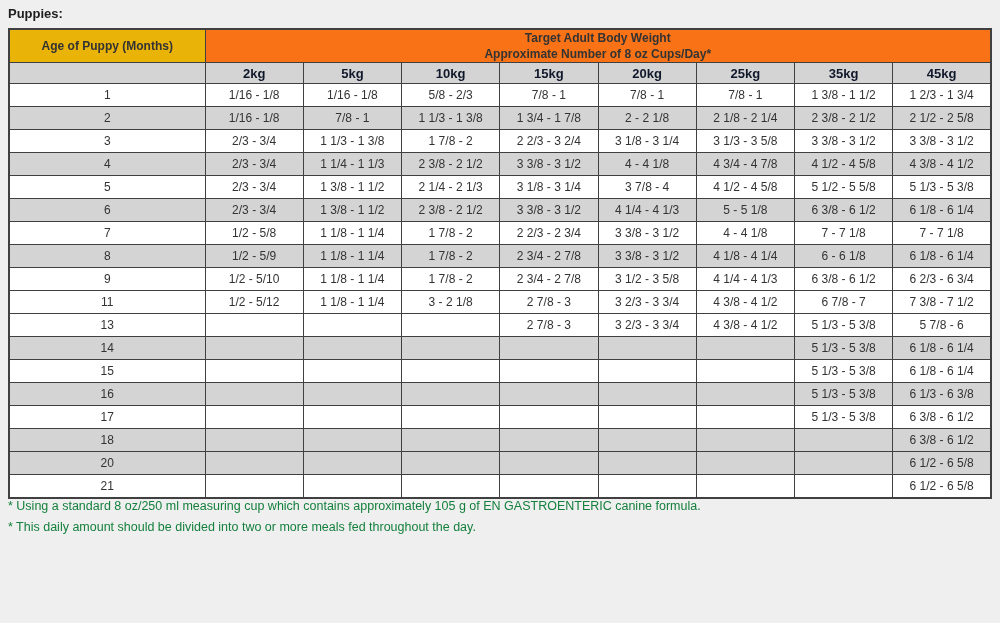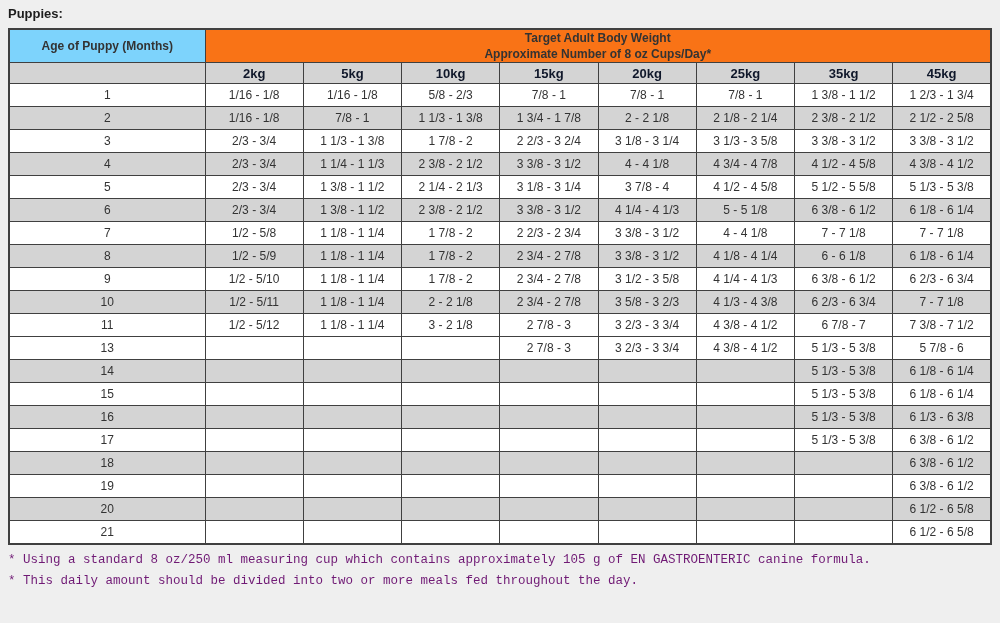--- a/index.html
+++ b/index.html
@@ -36,45 +36,43 @@
     color: #333333;
     padding: 0 2px;
     height: 22px;
     overflow: hidden;
     white-space: nowrap;
   }
   th.age-th {
     font-size: 13px;
     font-weight: bold;
     color: #222222;
-    background: #7dd3fc;
+    background: #eab308;
   }
   th.group-th {
     font-size: 13px;
     font-weight: bold;
     color: #222222;
     background: #f97316;
     height: 34px;
     line-height: 16px;
   }
   tr.weight-row th {
     background: #d4d4d4;
     font-size: 13px;
     font-weight: bold;
     color: #0f172a;
     height: 20px;
   }
   tbody tr.stripe td {
     background: #d4d4d4;
   }
   .footnotes {
-    margin-top: 8px;
     font-size: 12.5px;
-    color: #701a75;
-    font-family: Liberation Mono, monospace;
+    color: #15803d;
   }
   .footnote {
     margin: 0 0 6px 0;
     line-height: 15px;
   }
 </style>
 </head>
 <body>
 
 <div class="page">
@@ -208,31 +206,20 @@
           <td>9</td>
           <td>1/2 - 5/10</td>
           <td>1 1/8 - 1 1/4</td>
           <td>1 7/8 - 2</td>
           <td>2 3/4 - 2 7/8</td>
           <td>3 1/2 - 3 5/8</td>
           <td>4 1/4 - 4 1/3</td>
           <td>6 3/8 - 6 1/2</td>
           <td>6 2/3 - 6 3/4</td>
         </tr>
-        <tr class="stripe">
-          <td>10</td>
-          <td>1/2 - 5/11</td>
-          <td>1 1/8 - 1 1/4</td>
-          <td>2 - 2 1/8</td>
-          <td>2 3/4 - 2 7/8</td>
-          <td>3 5/8 - 3 2/3</td>
-          <td>4 1/3 - 4 3/8</td>
-          <td>6 2/3 - 6 3/4</td>
-          <td>7 - 7 1/8</td>
-        </tr>
         <tr>
           <td>11</td>
           <td>1/2 - 5/12</td>
           <td>1 1/8 - 1 1/4</td>
           <td>3 - 2 1/8</td>
           <td>2 7/8 - 3</td>
           <td>3 2/3 - 3 3/4</td>
           <td>4 3/8 - 4 1/2</td>
           <td>6 7/8 - 7</td>
           <td>7 3/8 - 7 1/2</td>
@@ -296,31 +283,20 @@
           <td>18</td>
           <td></td>
           <td></td>
           <td></td>
           <td></td>
           <td></td>
           <td></td>
           <td></td>
           <td>6 3/8 - 6 1/2</td>
         </tr>
-        <tr>
-          <td>19</td>
-          <td></td>
-          <td></td>
-          <td></td>
-          <td></td>
-          <td></td>
-          <td></td>
-          <td></td>
-          <td>6 3/8 - 6 1/2</td>
-        </tr>
         <tr class="stripe">
           <td>20</td>
           <td></td>
           <td></td>
           <td></td>
           <td></td>
           <td></td>
           <td></td>
           <td></td>
           <td>6 1/2 - 6 5/8</td>

